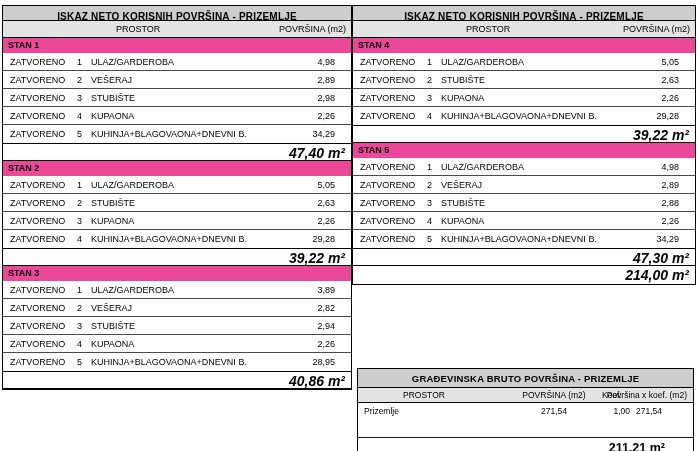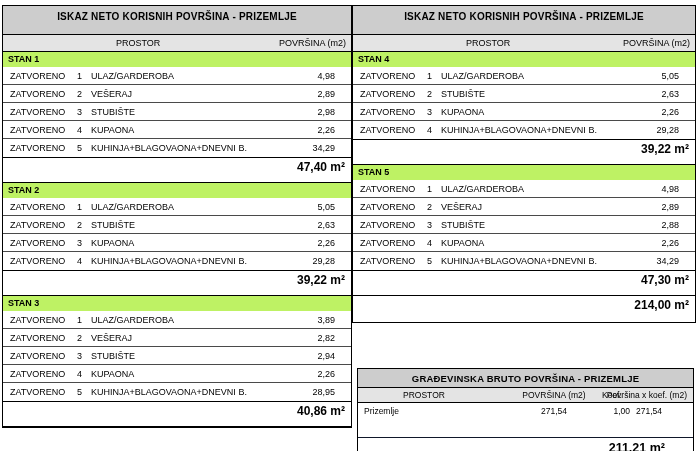--- a/index.html
+++ b/index.html
@@ -8,46 +8,46 @@
     width:697px; height:451px; position:relative; overflow:hidden;
     font-family:"Liberation Sans", sans-serif; color:#000;
   }
   .sheet { position:absolute; inset:0; background:#ffffff; }
 
   .nettable { position:absolute; top:5px; border:1px solid #000; background:#fff; }
   .nettable.left  { left:2px;   width:350px; }
   .nettable.right { left:352px; width:344px; }
 
   .title-row {
-    height:29px; line-height:21px; background:#cdcdcd; border-bottom:1px solid #000;
+    height:15px; line-height:21px; background:#cdcdcd; border-bottom:1px solid #000;
     font-size:10px; font-weight:bold; text-align:center; letter-spacing:0.2px;
   }
   .colhdr-row {
     height:17px; background:#e4e4e4; border-bottom:1px solid #000;
     position:relative; font-size:9px;
   }
   .colhdr-row .ch-prostor { position:absolute; left:113px; line-height:17px; }
   .colhdr-row .ch-area    { position:absolute; right:5px;  line-height:17px; }
 
-  .group-hdr { height:15px; line-height:15px; font-size:9px; font-weight:bold; padding-left:5px; background:#bef264; }
+  .group-hdr { height:15px; line-height:15px; font-size:9px; font-weight:bold; padding-left:5px; background:#ec4899; }
 
   .item {
     position:relative; height:18px; 
     border-bottom:1px solid #4a4a4a; font-size:9px; background:#fff;
   }
   .group .items .item:last-child { border-bottom:none; }
   .item span { position:absolute; line-height:18px; white-space:nowrap; }
   .item .c-type  { left:7px; }
   .item .c-num   { left:74px; }
   .item .c-space { left:88px; }
   .item .c-area  { right:16px; }
 
   .total-row {
-    height:26px; line-height:18px; border-top:1px solid #000; border-bottom:1px solid #000;
-    font-size:12px; font-weight:bold; text-align:right; padding-right:6px; background:#fff;
+    height:18px; line-height:18px; border-top:1px solid #000; border-bottom:1px solid #000;
+    font-size:14px; font-weight:bold; text-align:right; padding-right:6px; background:#fff;font-style:italic;
   }
   .total-row.grand { border-top:none; border-bottom:none; }
 
   .brutotable {
     position:absolute; left:357px; top:368px; width:337px;
     border:1px solid #000; background:#fff;
   }
   .brutotable .title-row { height:19px; line-height:19px; font-size:9.5px; }
   .bt-colhdr {
     height:15px; background:#e4e4e4; border-bottom:1px solid #000;

